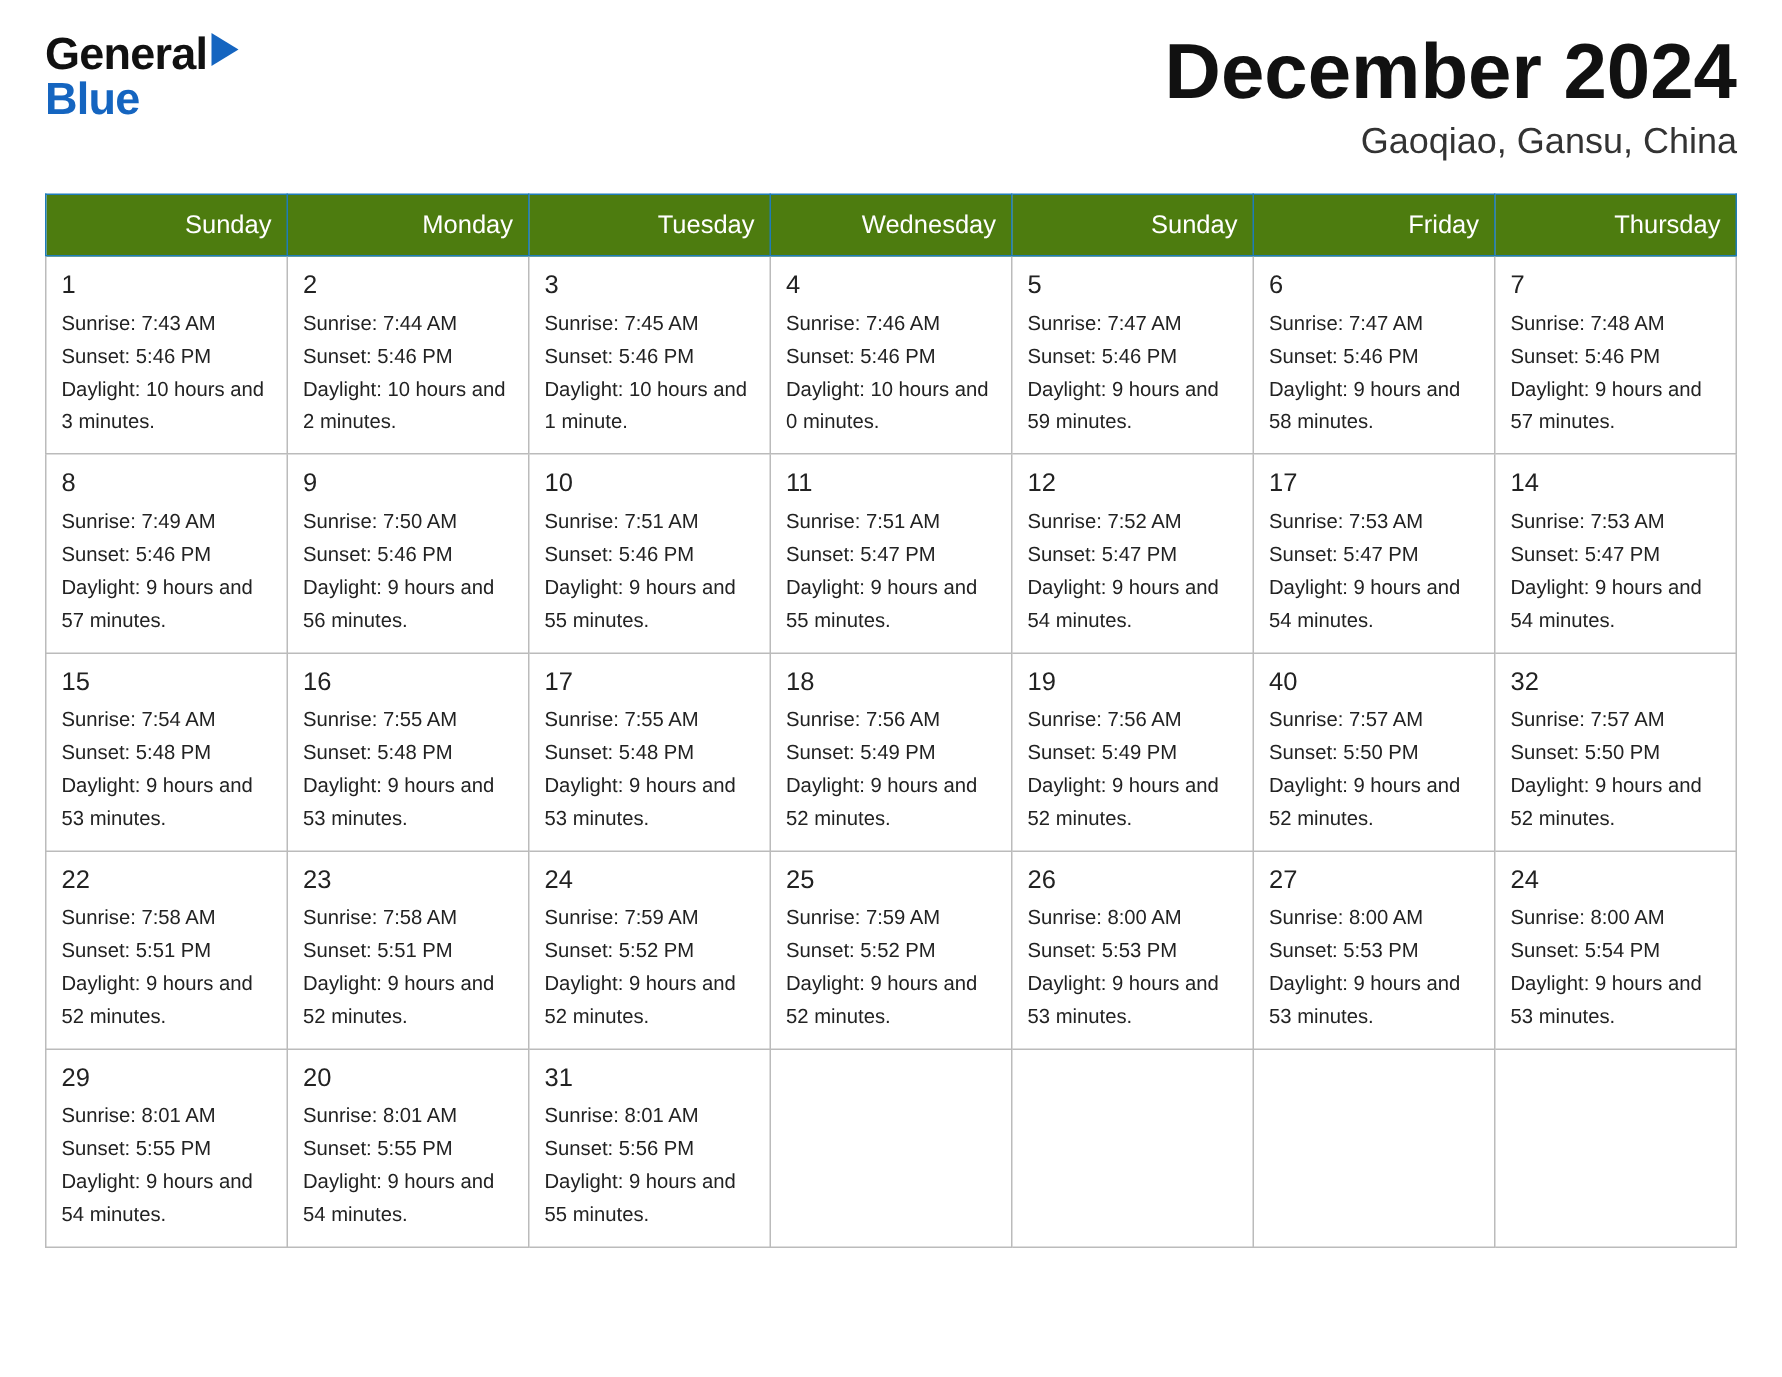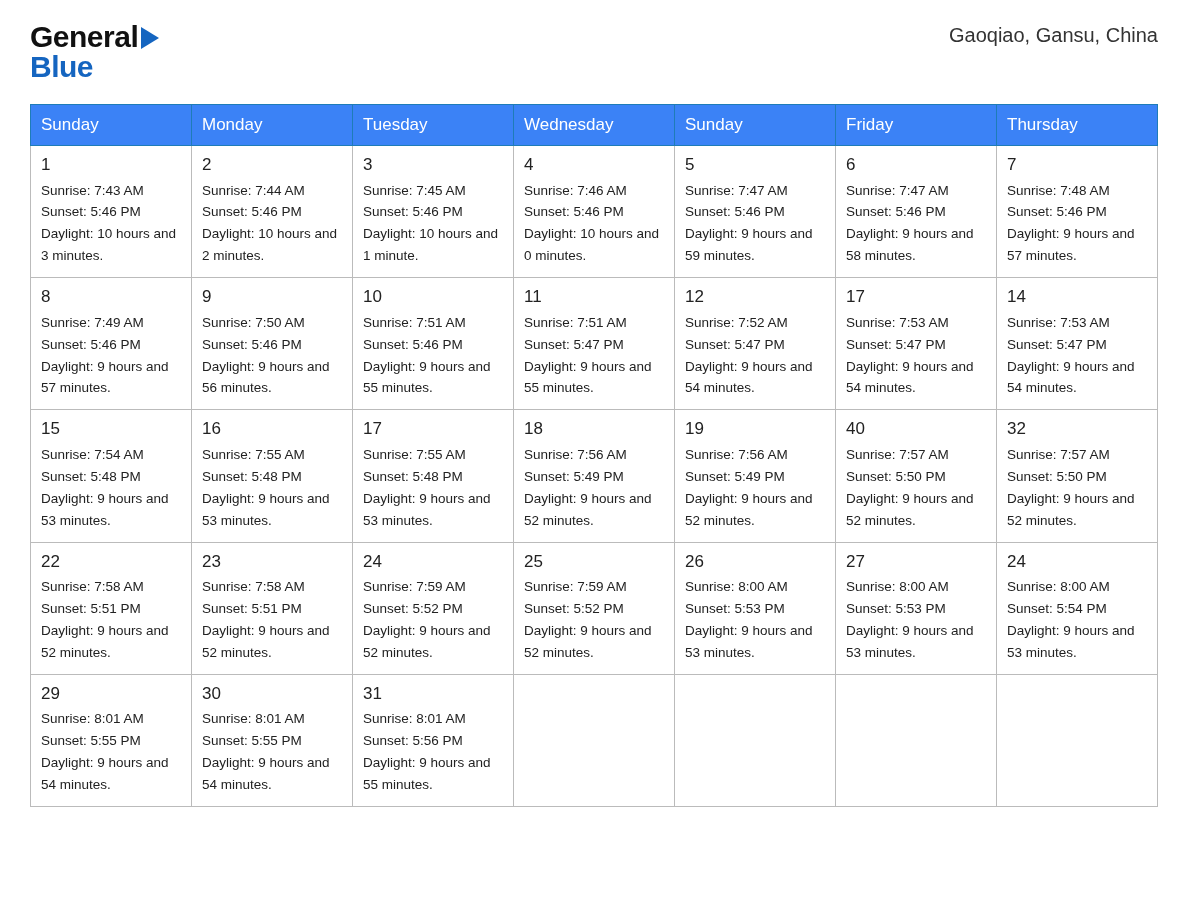--- a/index.html
+++ b/index.html
@@ -19,36 +19,36 @@
     .title-block {
       text-align: right;
     }
     .month-title {
       font-size: 52px;
       font-weight: bold;
       color: #111;
       line-height: 1.1;
     }
     .location {
-      font-size: 20px;
+      font-size: 24px;
       color: #333;
       margin-top: 4px;
     }
     .calendar-table {
       width: 100%;
       border-collapse: collapse;
       border: 1px solid #aaa;
     }
     .calendar-table th {
-      background-color: #3b82f6;
+      background-color: #4d7c0f;
       color: #fff;
       font-size: 17px;
       font-weight: normal;
       padding: 10px 10px;
-      text-align: left;
+      text-align: right;
       border: 1px solid #1e7cb8;
     }
     .calendar-table td {
       vertical-align: top;
       padding: 6px 10px 10px 10px;
       border: 1px solid #bbb;
       width: calc(100% / 7);
       min-height: 110px;
       font-size: 14px;
       color: #222;
@@ -68,21 +68,21 @@
     .empty-cell {
       background: #fff;
     }
     .logo-wrapper {
       display: flex;
       flex-direction: column;
       align-items: flex-start;
     }
     .logo-line1 {
       display: flex;
-      align-items: center;
+      align-items: flex-start;
       font-size: 30px;
       font-weight: bold;
       color: #111;
       letter-spacing: -0.5px;
     }
     .logo-arrow {
       display: inline-block;
       width: 0;
       height: 0;
       border-top: 11px solid transparent;
@@ -105,20 +105,21 @@
 
 <div class="header">
   <div class="logo-wrapper">
     <div class="logo-line1">
       <span>General</span>
       <span class="logo-arrow"></span>
     </div>
     <div class="logo-line2">Blue</div>
   </div>
   <div class="title-block">
+    <div class="month-title">December 2024</div>
     <div class="location">Gaoqiao, Gansu, China</div>
   </div>
 </div>
 
 <table class="calendar-table">
   <thead>
     <tr>
     <th>Sunday</th>
         <th>Monday</th>
         <th>Tuesday</th>
@@ -248,21 +249,21 @@
           <span class="day-number">24</span>
           <span class="day-info">Sunrise: 8:00 AM<br>Sunset: 5:54 PM<br>Daylight: 9 hours and 53 minutes.</span>
         </td>
       </tr>
       <tr>
         <td>
           <span class="day-number">29</span>
           <span class="day-info">Sunrise: 8:01 AM<br>Sunset: 5:55 PM<br>Daylight: 9 hours and 54 minutes.</span>
         </td>
         <td>
-          <span class="day-number">30</span>
+          <span class="day-number">20</span>
           <span class="day-info">Sunrise: 8:01 AM<br>Sunset: 5:55 PM<br>Daylight: 9 hours and 54 minutes.</span>
         </td>
         <td>
           <span class="day-number">31</span>
           <span class="day-info">Sunrise: 8:01 AM<br>Sunset: 5:56 PM<br>Daylight: 9 hours and 55 minutes.</span>
         </td>
         <td class="empty-cell"></td>
         <td class="empty-cell"></td>
         <td class="empty-cell"></td>
         <td class="empty-cell"></td>

